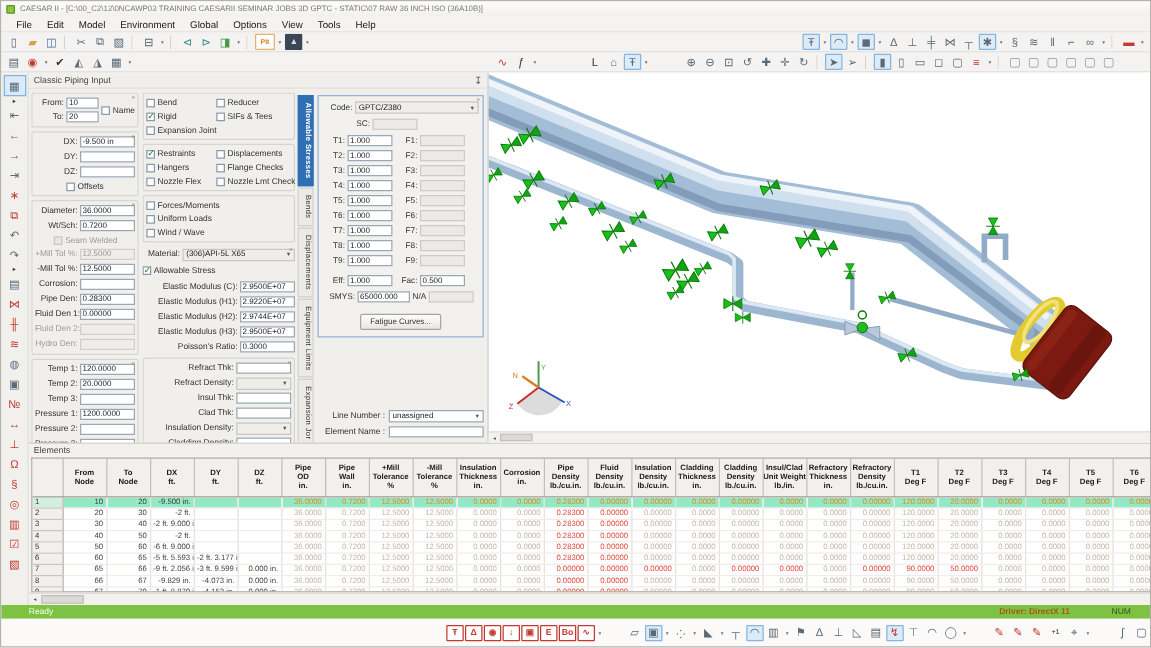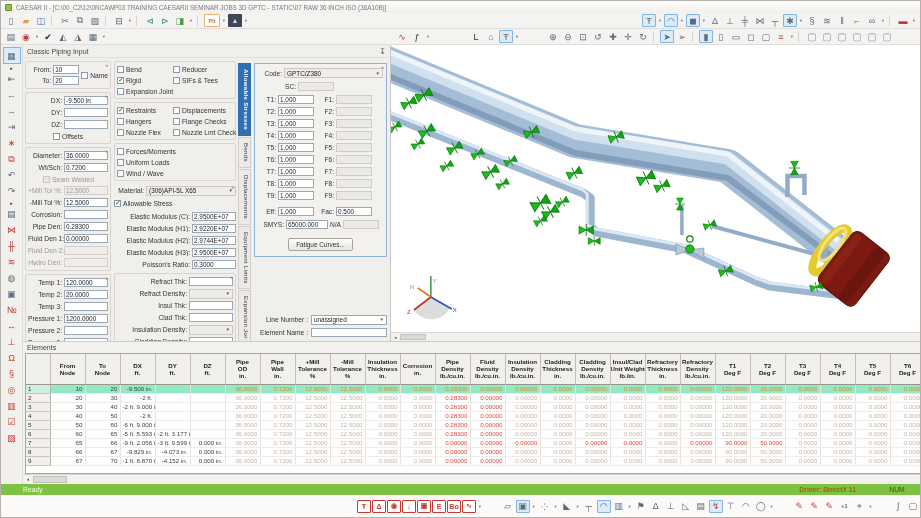--- a/index.html
+++ b/index.html
@@ -115,20 +115,32 @@
 </head>
 <body>
 
 <div class="app">
 
   <div class="titlebar">
     <span class="app-icon"></span>
     <span class="title">CAESAR II - [C:\00_C2\12\0NCAWP03 TRAINING CAESARII SEMINAR JOBS 3D GPTC - STATIC\07 RAW 36 INCH ISO (36A10B)]</span>
   </div>
 
+  <div class="menubar">
+
+  <span class="menu-item">File</span>
+      <span class="menu-item">Edit</span>
+      <span class="menu-item">Model</span>
+      <span class="menu-item">Environment</span>
+      <span class="menu-item">Global</span>
+      <span class="menu-item">Options</span>
+      <span class="menu-item">View</span>
+      <span class="menu-item">Tools</span>
+      <span class="menu-item">Help</span>
+    </div>
 
   <div class="toolbar tb1">
     <div class="tb-group">
 
     <span class="tbi">▯</span>
         <span class="tbi amber">▰</span>
         <span class="tbi blue">◫</span>
         <span class="tbi tsep"></span>
         <span class="tbi">✂</span>
         <span class="tbi">⧉</span>

